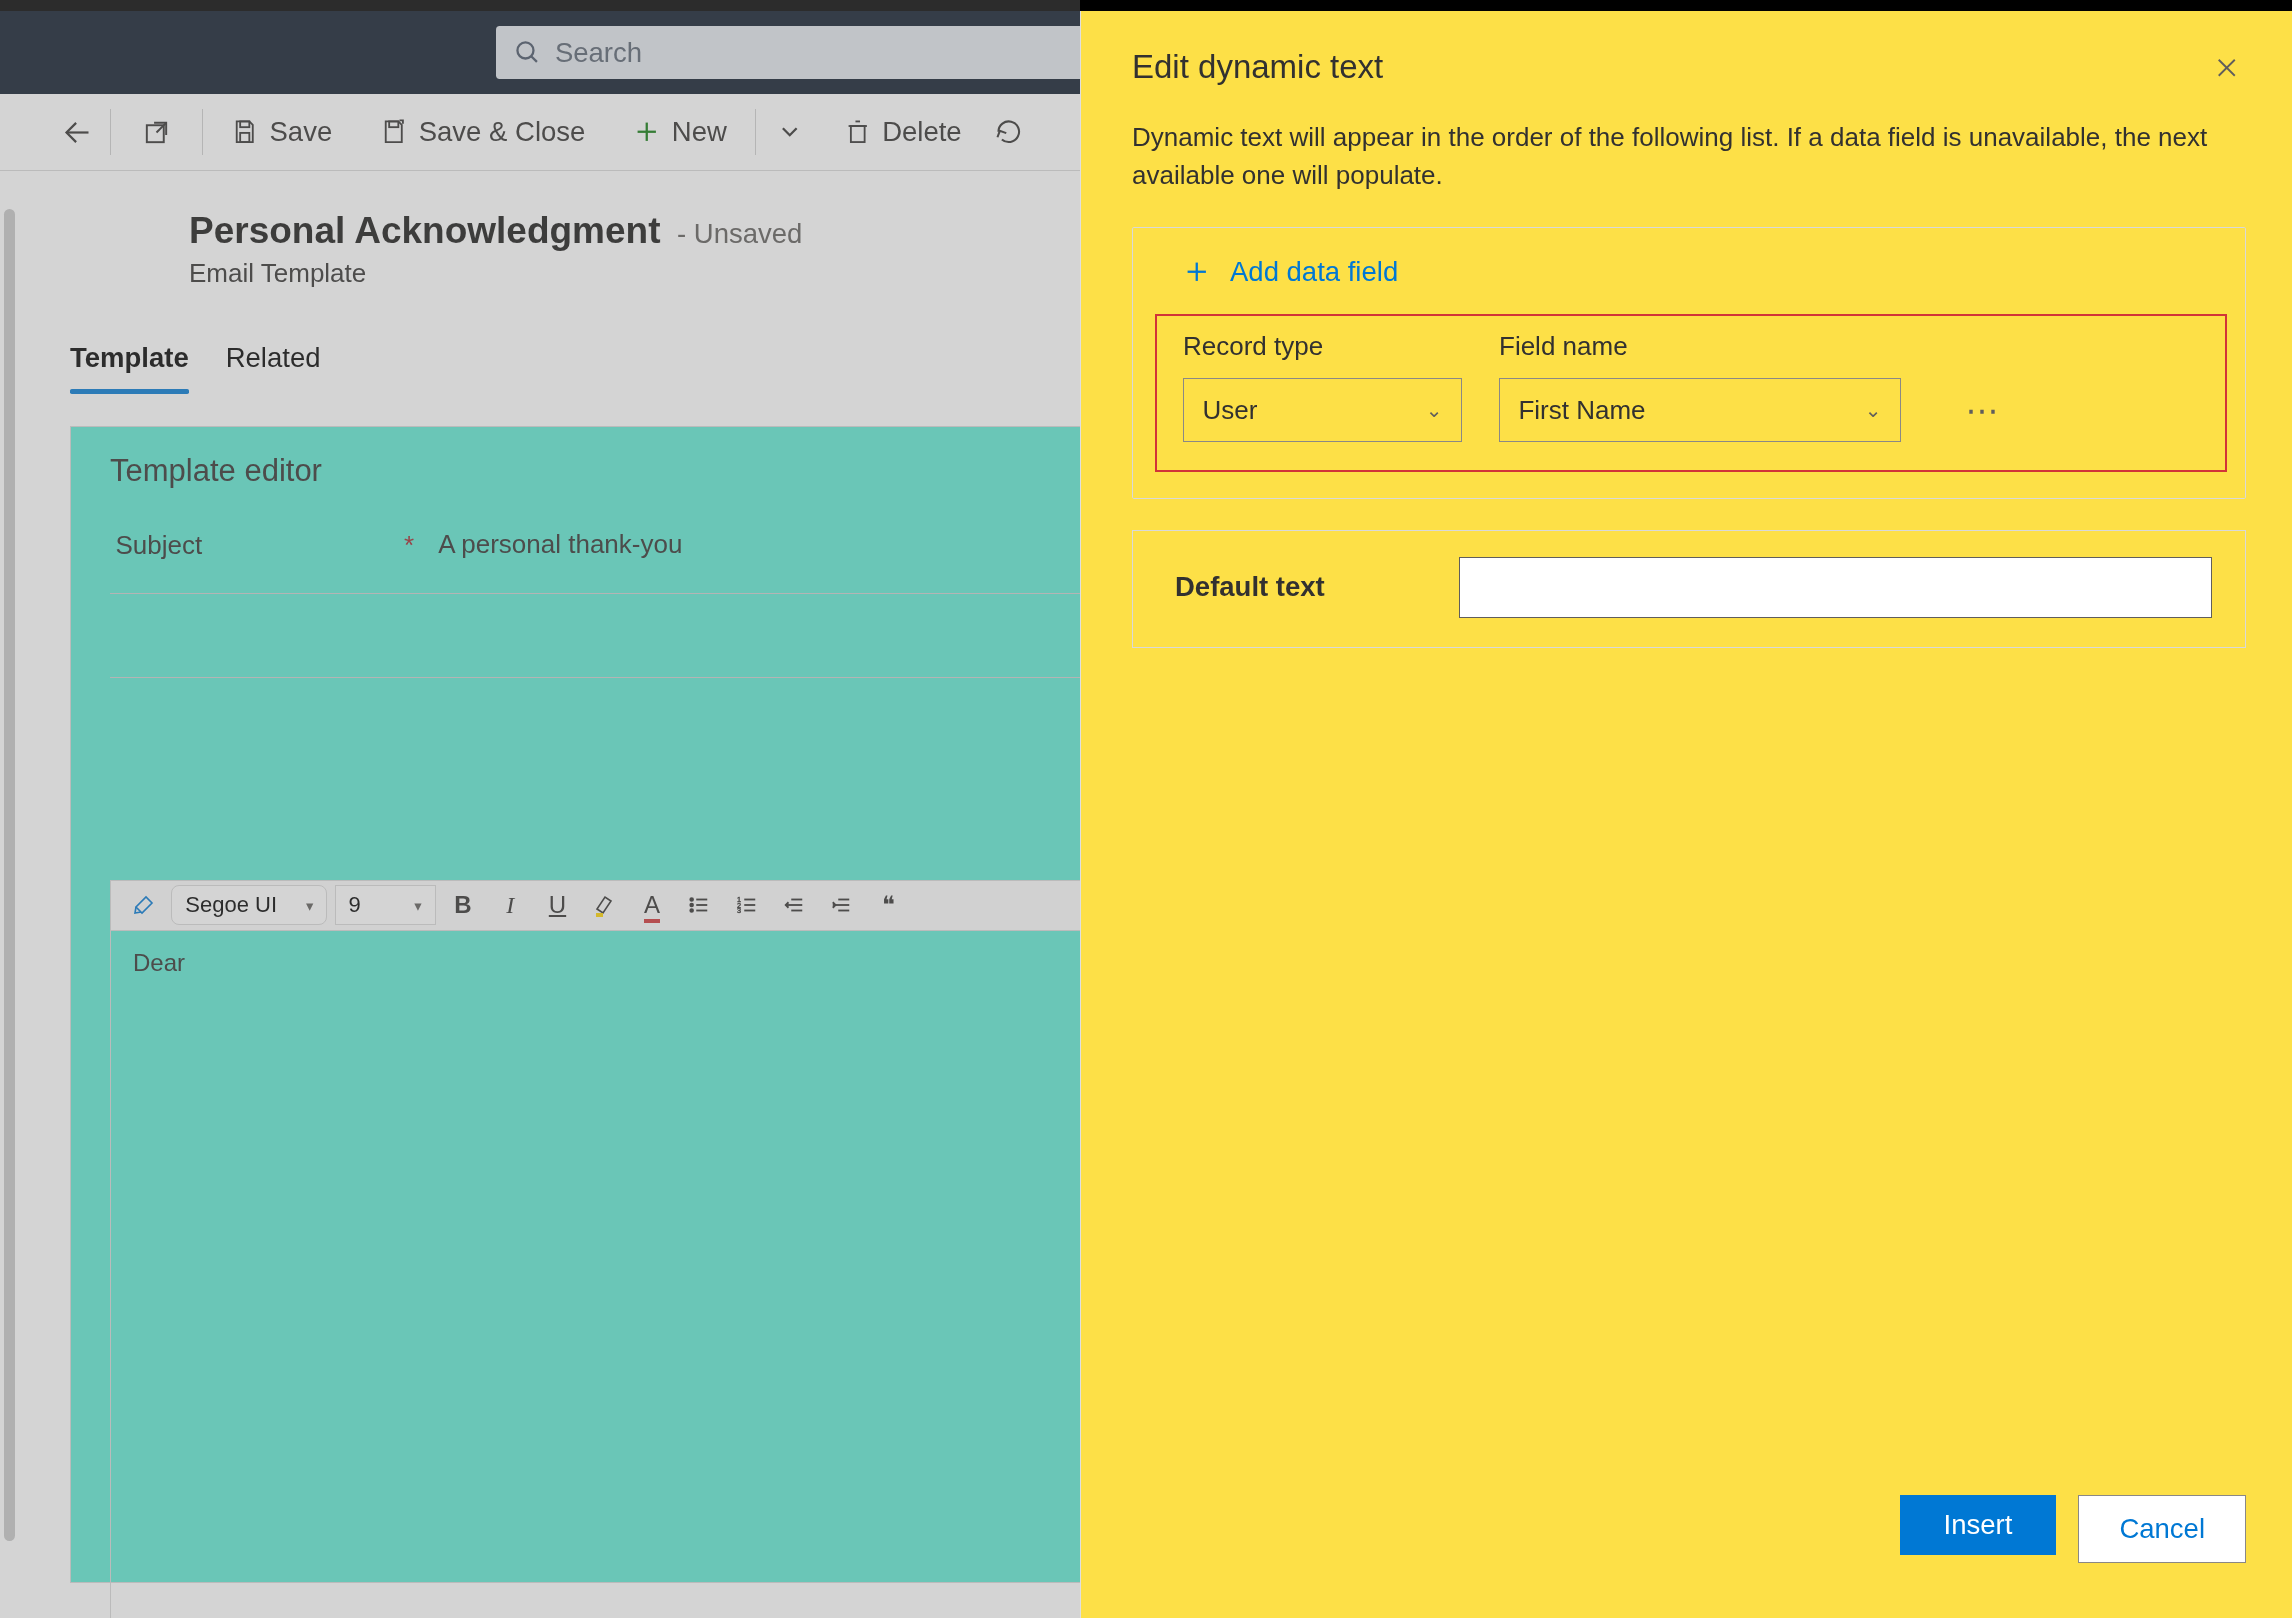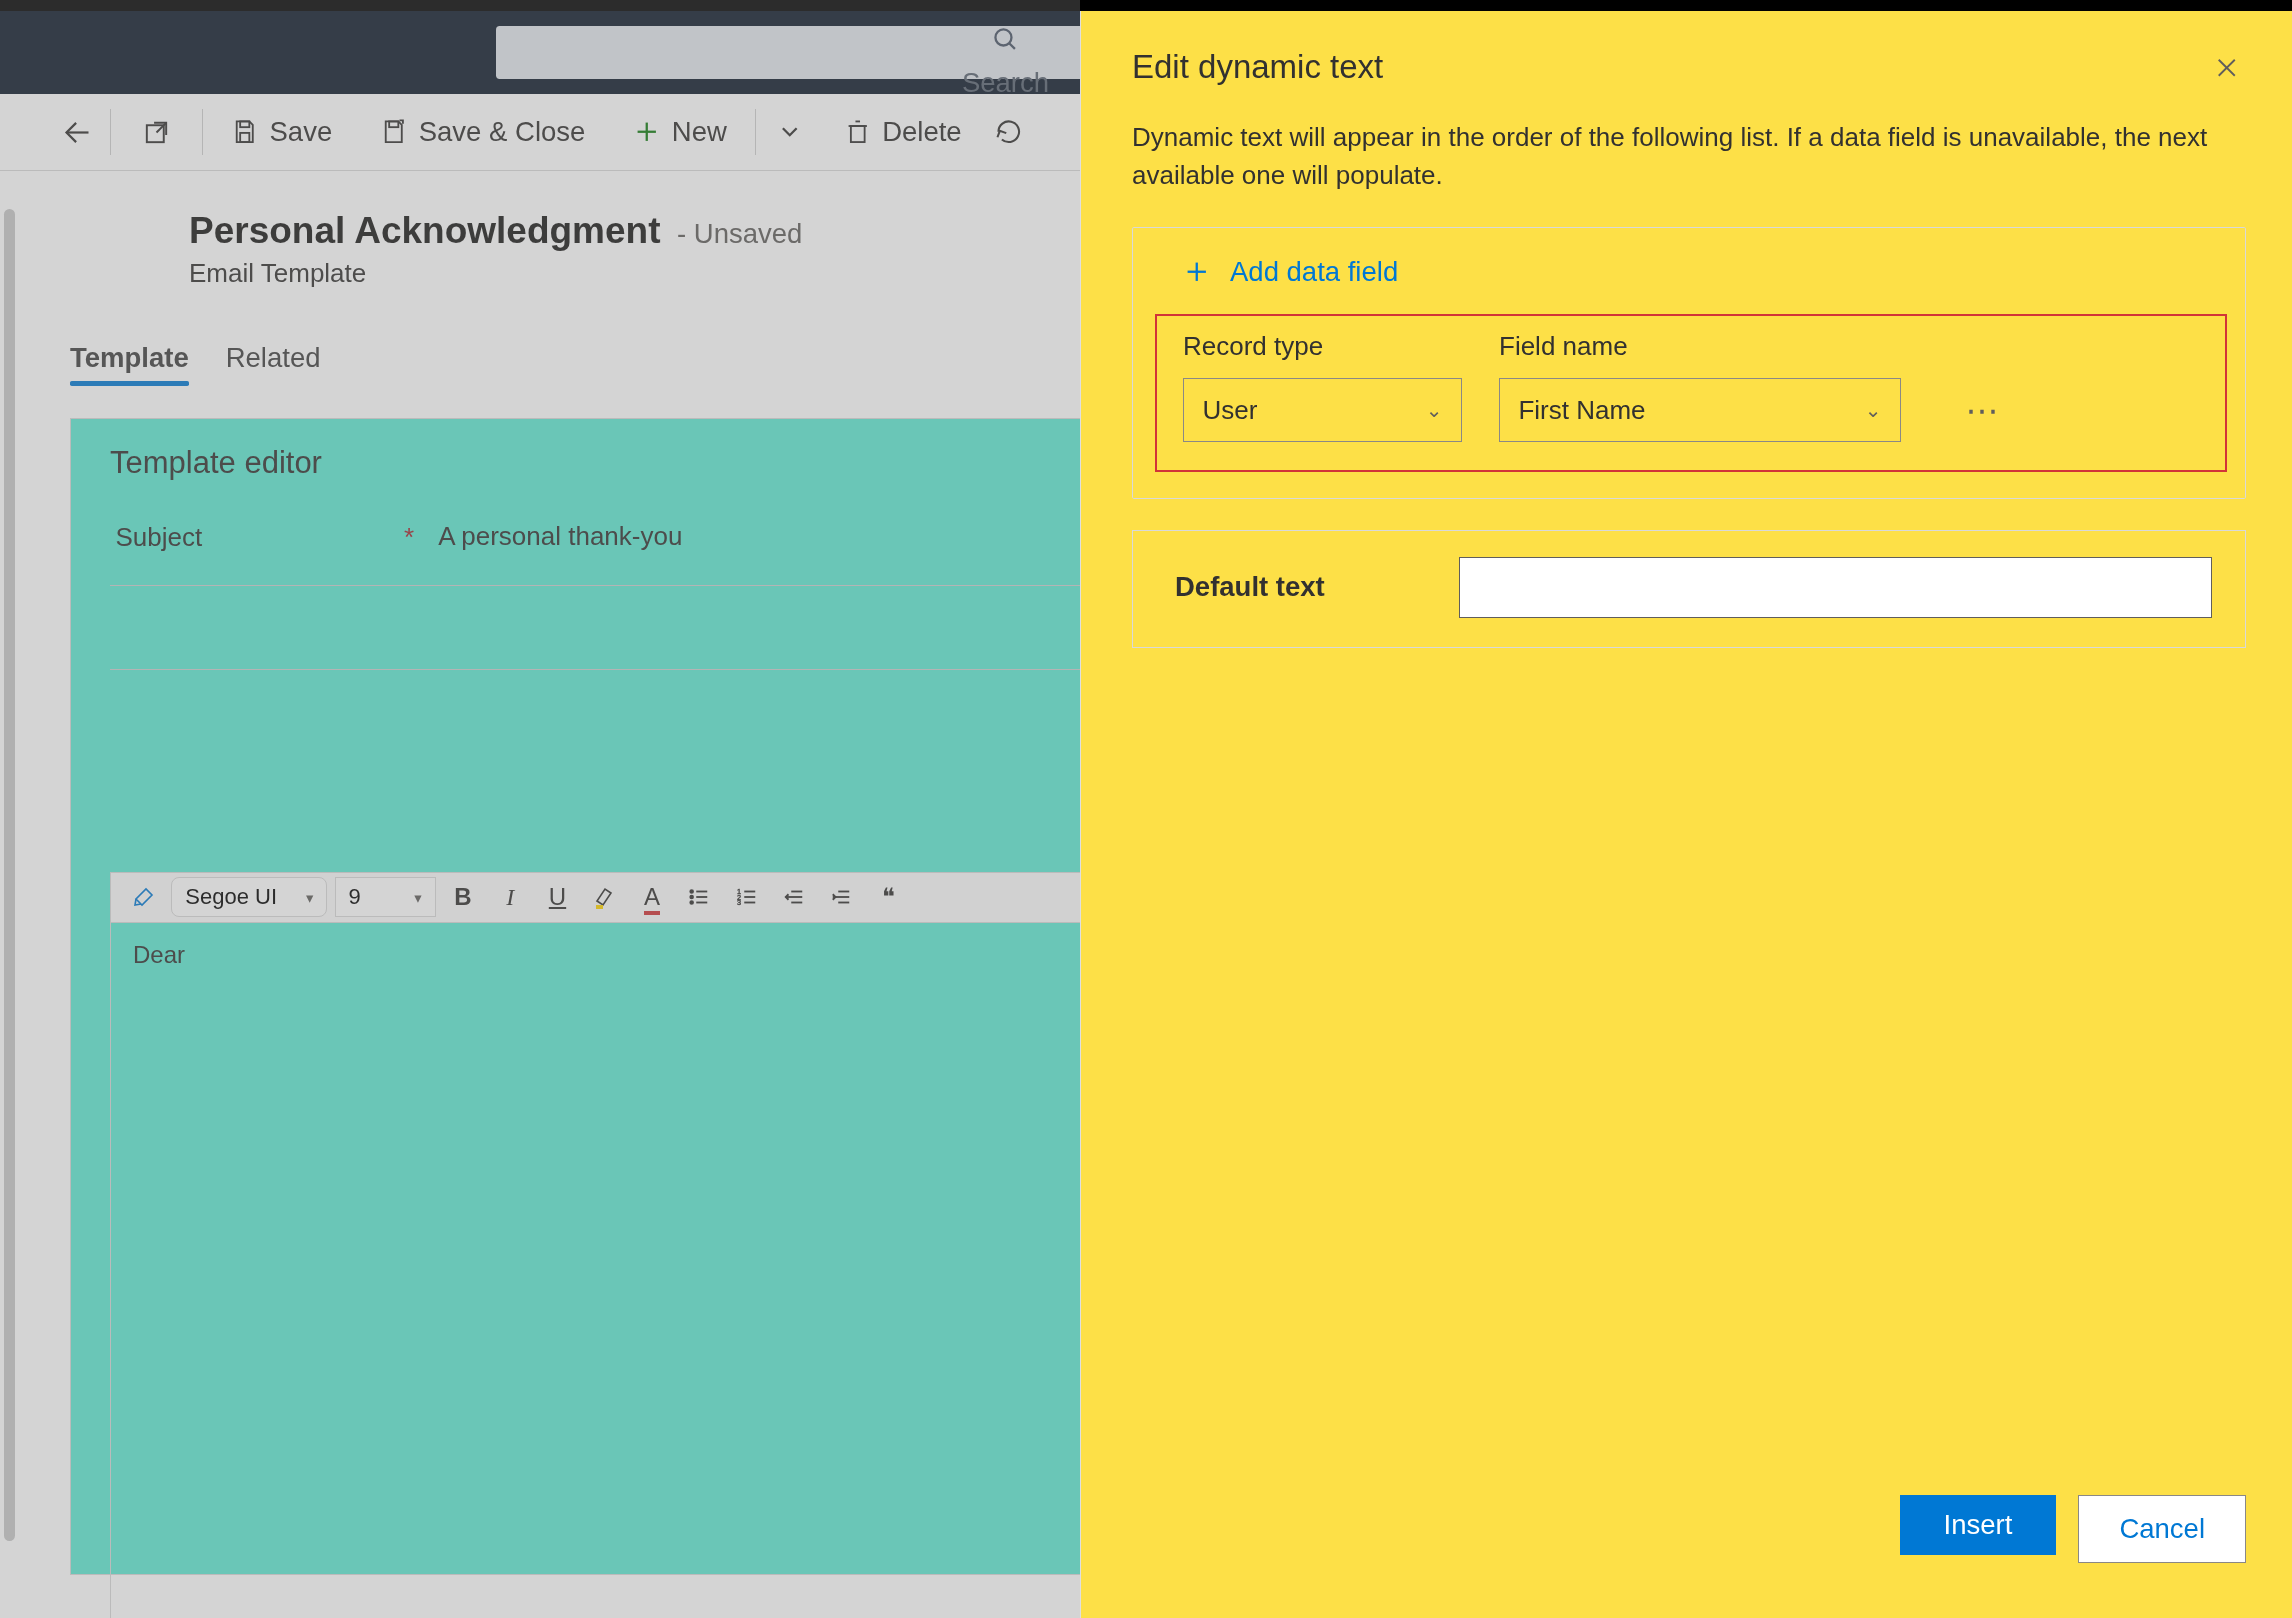--- a/index.html
+++ b/index.html
@@ -3,42 +3,42 @@
 <meta charset="utf-8">
 <style>
   * { box-sizing: border-box; margin: 0; padding: 0; font-family: "Segoe UI", -apple-system, sans-serif; }
   html, body { width: 2292px; height: 1618px; overflow: hidden; background: #fff; }
 
   .app-root { position: relative; width: 100%; height: 100%; }
 
   
   .top-bar { height: 11px; background: #000; width: 100%; }
   .search-bar-row { height: 83px; background: #0f1a2b; display: flex; align-items: center; padding-left: 496px; }
-  .search-container { width: 1019px; height: 53px; background: #e3e7ed; border-radius: 3.7px; display: flex; align-items: center; padding: 0 18.4px; gap: 13px; flex-direction: column; }
+  .search-container { width: 1019px; height: 53px; background: #e3e7ed; border-radius: 3.7px; display: flex; align-items: center; padding: 0 18.4px; gap: 13px; }
   .search-container svg { width: 27.5px; height: 27.5px; flex: 0 0 auto; }
   .search-container span { font-size: 27.5px; color: #5a6472; }
 
   
   .command-bar { height: 77px; border-bottom: 0.9px solid #d9d9d9; display: flex; align-items: center; padding: 0 27.5px; gap: 0; }
   .cmd-btn { display: flex; align-items: center; gap: 11px; padding: 0 24px; height: 77px; font-size: 27.5px; color: #323130; cursor: pointer; }
   .cmd-divider { width: 0.9px; height: 46px; background: #d0d0d0; margin: 0 3.7px; }
   .cmd-btn svg { width: 27.5px; height: 27.5px; }
   .back-arrow { font-size: 33px; color: #323130; padding: 0 13px 0 33px; height:77px; display:flex;align-items:center;}
   .popout-btn { padding: 0 27.5px; height:77px; display:flex;align-items:center;}
 
   
   .page-header { padding: 39px 64px 9.2px 189px; }
   .page-header .title-row { display: flex; align-items: baseline; gap: 16.5px; }
   .page-header h1 { font-size: 37px; font-weight: 600; color: #1b1a19; }
   .page-header .unsaved { font-size: 27.5px; color: #605e5c; }
   .page-header .subtitle { font-size: 26px; color: #323130; margin-top: 5.5px; }
 
   
   .page-tabs { display: flex; padding-left: 70px; gap: 37px; margin-top: 33px; }
-  .page-tab { font-size: 27.5px; font-weight: 600; color: #404040; padding: 11px 0 11px; cursor: pointer; position: relative; }
+  .page-tab { font-size: 27.5px; font-weight: 600; color: #000000; padding: 11px 0 19px; cursor: pointer; position: relative; }
   .page-tab.active::after { content:""; position:absolute; left:0; right:0; bottom:-1.8px; height:5.5px; background:#0078d4; border-radius:1.8px;}
   .page-tab:not(.active){ font-weight:400; }
 
   
   .editor-card { margin: 33px 0 0 70px; border: 0.9px solid #d9d9d9; border-top:0.9px solid #d9d9d9; background:#5eead4; height: 1157px; width: 1616px; padding: 26px 39px;}
   .editor-card h2 { font-size: 31px; font-weight: 400; color: #323130; }
   .subject-row { display: flex; align-items: center; margin-top: 27.5px; }
   .subject-row .lbl { width: 294px; font-size: 26px; color: #323130; padding-left: 5.5px;}
   .subject-row .req { color: #a4262c; font-size:26px; margin-right: 24px;}
   .subject-row input { flex: 1; border: none; border-bottom: 0.9px solid transparent; font-size: 26px; padding: 13px 0; background: transparent; color:#323130;}

